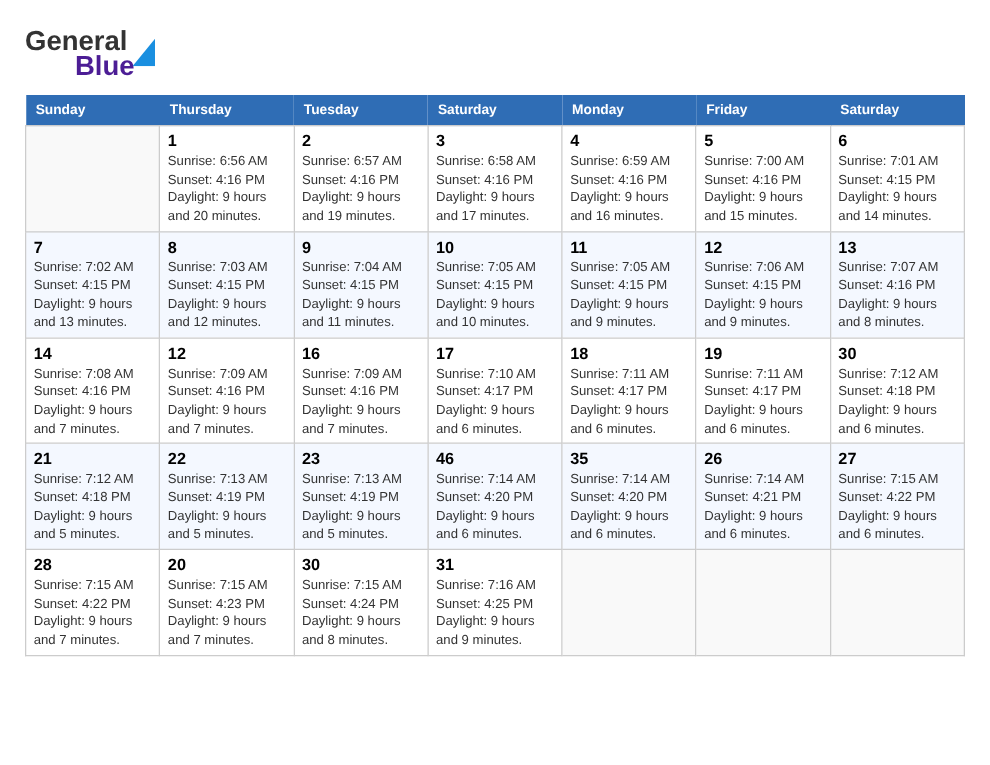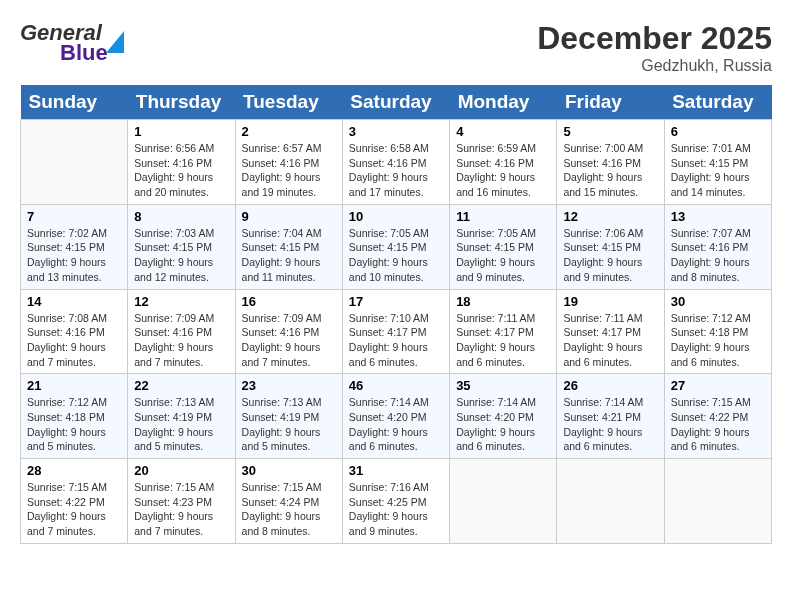--- a/index.html
+++ b/index.html
@@ -35,21 +35,21 @@
     table {
       width: 100%;
       border-collapse: collapse;
       font-size: 11px;
     }
     .day-header {
       background-color: #2f6db5;
       color: #fff;
       text-align: left;
       padding: 6px 8px;
-      font-size: 19px;
+      font-size: 11px;
       font-weight: bold;
     }
     td {
       border: 1px solid #ccc;
       vertical-align: top;
       padding: 4px 6px;
       width: calc(100% / 7);
       min-height: 80px;
     }
     .cell-date {
@@ -69,33 +69,29 @@
     tr:nth-child(even) td { background-color: #f4f8ff; }
     .header-row th { background-color: #2f6db5 !important; }
   </style>
 </head>
 <body>
 
 <div class="header">
   <div class="logo">
     <div style="display:flex; flex-direction:column; align-items:flex-start;">
       <div style="display:flex; align-items:center;">
-        <span style="font-size:22px;font-weight:bold;color:#333;font-style:italic;">General</span>
+        <span style="font-size:22px;font-weight:bold;color:#333;">General</span>
         <div style="margin-left:4px; width:0; height:0; border-left:0px solid transparent; border-right:0px solid transparent; position:relative; top:-2px;">
           <svg width="18" height="22" viewBox="0 0 18 22">
             <polygon points="0,22 18,22 18,0" fill="#1a8fe0"></polygon>
           </svg>
         </div>
       </div>
       <span style="font-size:22px;font-weight:bold;color:#4c1d95;margin-top:-6px;margin-left:40px;">Blue</span>
     </div>
-  </div>
-  <div class="title-block">
-    <div class="month-title">December 2025</div>
-    <div class="location">Gedzhukh, Russia</div>
   </div>
 </div>
 
 <table>
   <thead>
     <tr class="header-row">
     <th class="day-header">Sunday</th>
         <th class="day-header">Thursday</th>
         <th class="day-header">Tuesday</th>
         <th class="day-header">Saturday</th>

